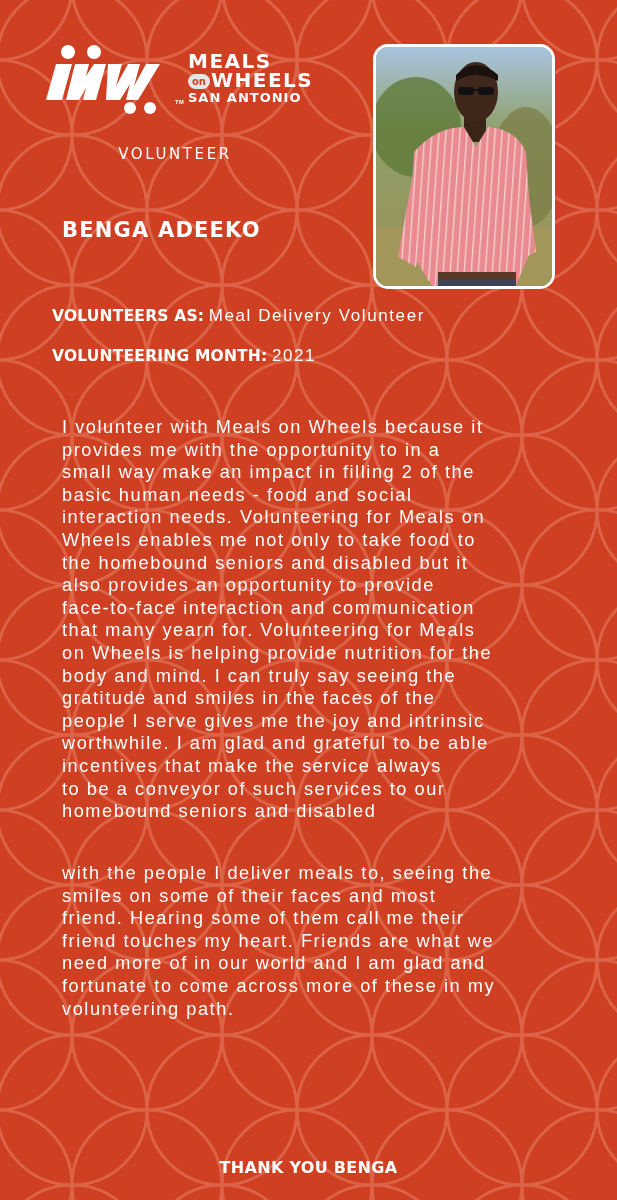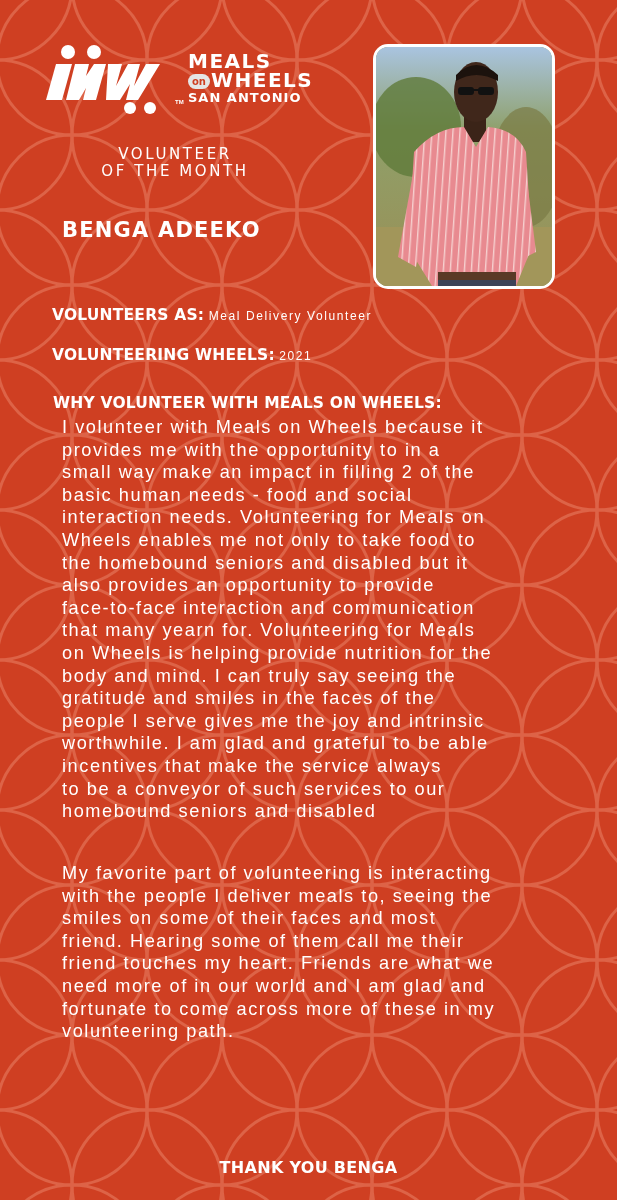--- a/index.html
+++ b/index.html
@@ -68,21 +68,21 @@
       position: absolute; left: 52px;
       white-space: nowrap;
       font-size: 16px;
     }
     .info-label {
       font-family: "DejaVu Sans", sans-serif;
       font-weight: bold; font-size: 15.5px; letter-spacing: 0.2px;
     }
     .info-value {
       font-family: "Liberation Sans", sans-serif;
-      font-size: 12px; letter-spacing: 1.6px; font-weight: normal;
+      font-size: 17px; letter-spacing: 1.6px; font-weight: normal;
     }
     .why-heading {
       position: absolute; left: 53px; top: 394px;
       font-family: "DejaVu Sans", sans-serif;
       font-weight: bold; font-size: 15.5px; letter-spacing: 0.2px;
       white-space: nowrap;
     }
     .body-text {
       position: absolute; left: 54px; width: 530px;
       font-family: "Liberation Sans", sans-serif;
@@ -140,21 +140,20 @@
     <span class="tm">TM</span>
     <div class="logo-text">
       <div class="logo-line">MEALS</div>
       <div class="logo-line"><span class="on-badge">on</span><span>WHEELS</span></div>
       <div class="logo-line small">SAN ANTONIO</div>
     </div>
   </div>
 
   <div class="vom">
     <div>VOLUNTEER</div>
-    <div>OF THE MONTH</div>
   </div>
   <div class="name">BENGA ADEEKO</div>
 
   <div class="photo-frame" title="Portrait of Benga Adeeko wearing sunglasses and a pink striped shirt outdoors">
     <svg viewBox="0 0 176 239" preserveAspectRatio="none" xmlns="http://www.w3.org/2000/svg">
       <defs>
         <linearGradient id="sky" x1="0" y1="0" x2="0" y2="1">
           <stop offset="0" stop-color="#a9c4e0"></stop>
           <stop offset="0.35" stop-color="#8fa06a"></stop>
           <stop offset="1" stop-color="#9a8f55"></stop>
@@ -183,24 +182,23 @@
       <rect x="62" y="225" width="78" height="8" fill="#5a3a26"></rect>
       <rect x="62" y="233" width="78" height="6" fill="#3c4357"></rect>
     </svg>
   </div>
 
   <div class="info-row" style="top:306px;">
     <span class="info-label">VOLUNTEERS AS:</span>
     <span class="info-value">Meal Delivery Volunteer</span>
   </div>
   <div class="info-row" style="top:346px;">
-    <span class="info-label">VOLUNTEERING WHEELS:</span>
+    <span class="info-label">VOLUNTEERING MONTH:</span>
     <span class="info-value">2021</span>
   </div>
-  <div class="why-heading">WHY VOLUNTEER WITH MEALS ON WHEELS:</div>
 
   <div class="body-text" style="top:416px;">
     <span class="body-line">I volunteer with Meals on Wheels because it</span>
     <span class="body-line">provides me with the opportunity to in a</span>
     <span class="body-line">small way make an impact in filling 2 of the</span>
     <span class="body-line">basic human needs - food and social</span>
     <span class="body-line">interaction needs. Volunteering for Meals on</span>
     <span class="body-line">Wheels enables me not only to take food to</span>
     <span class="body-line">the homebound seniors and disabled but it</span>
     <span class="body-line">also provides an opportunity to provide</span>
@@ -210,21 +208,20 @@
     <span class="body-line">body and mind. I can truly say seeing the</span>
     <span class="body-line">gratitude and smiles in the faces of the</span>
     <span class="body-line">people I serve gives me the joy and intrinsic</span>
     <span class="body-line">worthwhile. I am glad and grateful to be able</span>
     <span class="body-line">incentives that make the service always</span>
     <span class="body-line">to be a conveyor of such services to our</span>
     <span class="body-line">homebound seniors and disabled</span>
   </div>
 
   <div class="body-text" style="top:862px;">
-    <span class="body-line">My favorite part of volunteering is interacting</span>
     <span class="body-line">with the people I deliver meals to, seeing the</span>
     <span class="body-line">smiles on some of their faces and most</span>
     <span class="body-line">friend. Hearing some of them call me their</span>
     <span class="body-line">friend touches my heart.  Friends are what we</span>
     <span class="body-line">need more of in our world and I am glad and</span>
     <span class="body-line">fortunate to come across more of these in my</span>
     <span class="body-line">volunteering path.</span>
   </div>
 
   <div class="thanks">THANK YOU BENGA</div>

